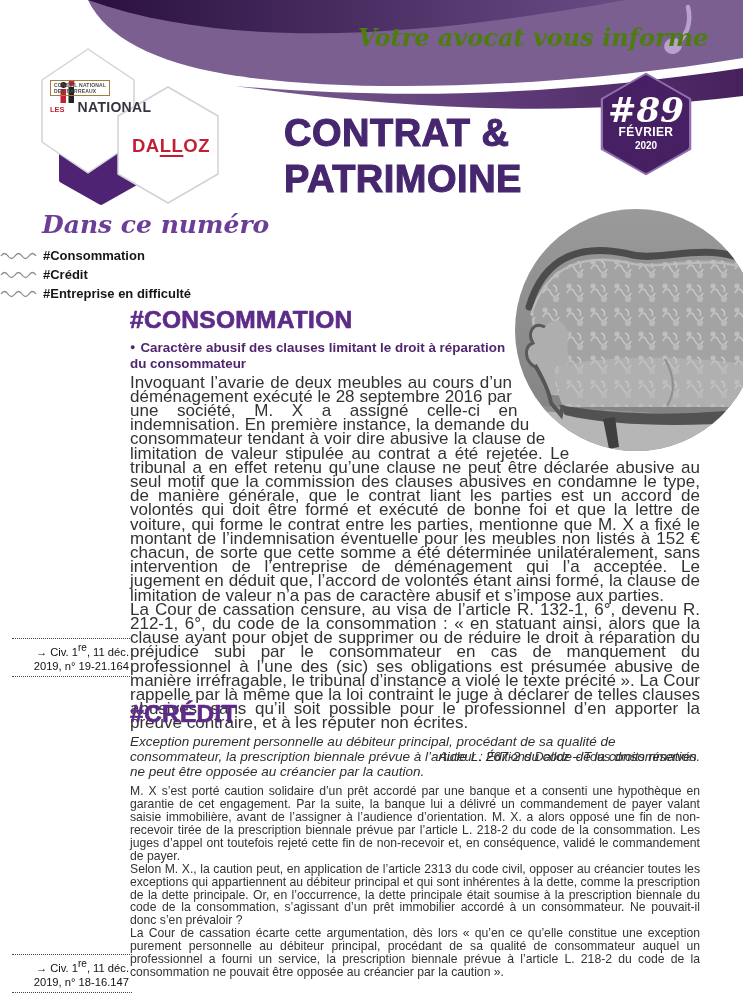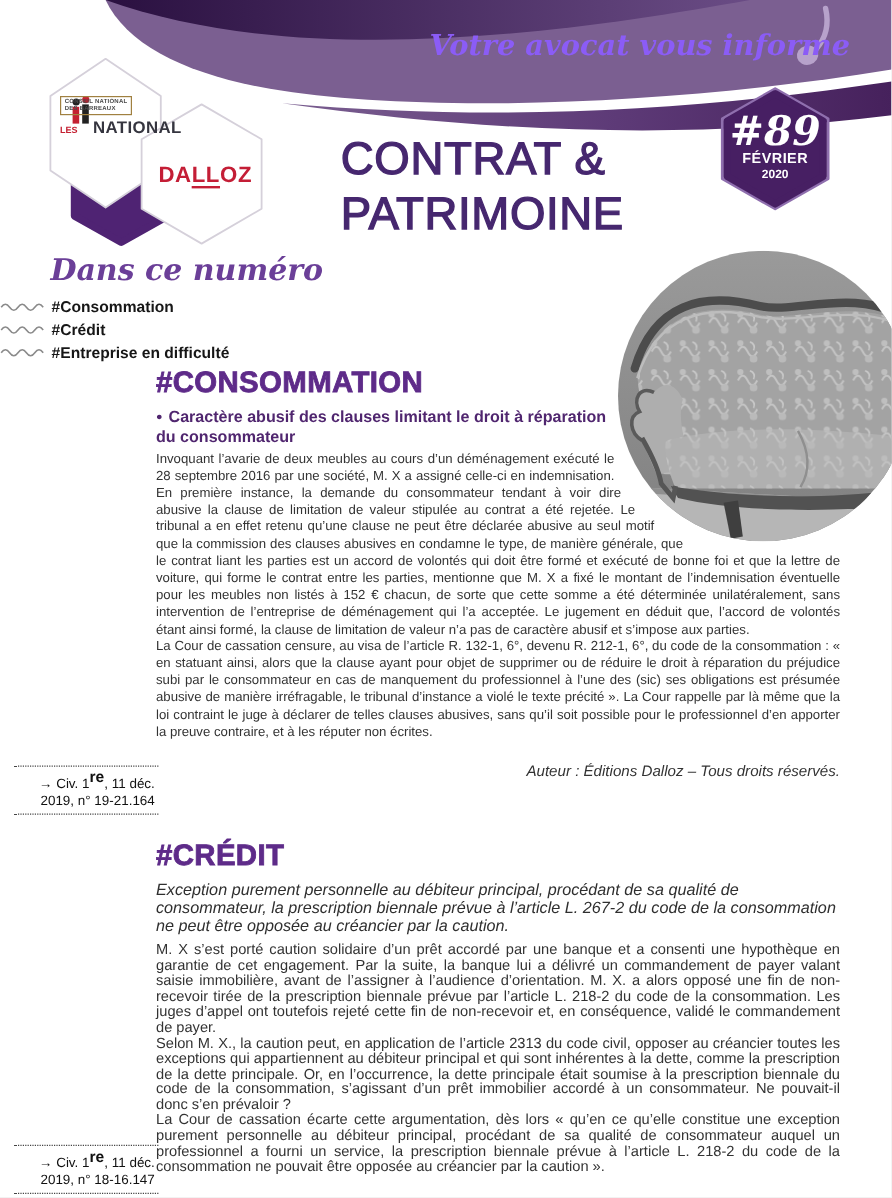--- a/index.html
+++ b/index.html
@@ -8,21 +8,21 @@
     background:#ffffff;overflow:hidden;
     font-family:"Liberation Sans",sans-serif;color:#333;
   }
   svg{display:block;}
 
   
   .header-art{position:absolute;left:0;top:0;}
   .tagline{
     position:absolute;left:358px;top:24px;width:312px;
     font-family:"DejaVu Serif",serif;font-style:italic;font-weight:700;
-    font-size:24px;line-height:1.15;color:#8b5cf6;white-space:nowrap;
+    font-size:24px;line-height:1.15;color:#4d7c0f;white-space:nowrap;
   }
 
   
   .cnb-box{position:absolute;left:50px;top:76px;width:82px;}
   .cnb-row{display:flex;align-items:flex-start;gap:3px;}
   .cnb-conseil{
     border:1px solid #a08040;padding:1px 3px;margin-top:4px;
     font-size:5px;line-height:6px;font-weight:700;color:#4a4a4a;letter-spacing:.2px;
   }
   .cnb-conseil span{display:block;}
@@ -40,21 +40,21 @@
   .badge-num{
     font-family:"DejaVu Serif",serif;font-style:italic;font-weight:700;
     font-size:34px;line-height:26px;
   }
   .badge-month{font-size:12px;font-weight:700;letter-spacing:.4px;margin-top:2px;}
   .badge-year{font-size:10px;font-weight:700;margin-top:1px;}
 
   
   .main-title{
     position:absolute;left:284px;top:110px;
-    font-size:38px;line-height:46px;font-weight:400;color:#46276f;
+    font-size:38px;line-height:46px;font-weight:700;color:#46276f;
     -webkit-text-stroke:1.1px #46276f;letter-spacing:.5px;
   }
 
   
   .dans{
     position:absolute;left:42px;top:210px;
     font-family:"DejaVu Serif",serif;font-style:italic;font-weight:700;
     font-size:25px;color:#6b3f98;
   }
   .toc{position:absolute;left:0;top:248px;}
@@ -68,40 +68,40 @@
   .sec-h{
     font-size:24.5px;font-weight:700;color:#5e2b89;
     -webkit-text-stroke:.7px #5e2b89;letter-spacing:.3px;margin:0 0 6px 0;
   }
   .sec-sub{font-size:13.4px;line-height:15.8px;font-weight:700;color:#50266f;margin:0 0 4px 0;}
   .sec-sub .bullet{font-size:9px;vertical-align:2px;margin-right:5px;}
   .sec-lead{
     font-size:13.5px;line-height:15.1px;font-style:italic;color:#2f2f2f;margin:0 0 6px 0;
   }
   .bodytext p{margin:0;text-align:justify;}
-  .sec1 .bodytext p{font-size:11px;line-height:14.2px;color:#333;}
+  .sec1 .bodytext p{font-size:17px;line-height:14.2px;color:#333;}
   .sec2 .bodytext p{font-size:12.2px;line-height:12.9px;color:#333;}
   .attribution{font-size:12.6px;font-style:italic;color:#333;text-align:right;margin-top:19px;}
 
   
   .photo-wrap{
     float:right;width:230px;height:146px;
     margin-left:14px;margin-right:-56px;
     shape-outside:circle(128px at 110px 24px);
   }
   .photo-wrap svg{position:relative;left:-11px;top:-97px;}
 
   
   .ref{
     position:absolute;left:12px;width:114px;text-align:right;
     font-size:11.2px;line-height:14.5px;color:#111;
     border-top:1.5px dotted #444;border-bottom:1.5px dotted #444;
     padding:2px 3px;
   }
-  .ref sup{font-size:13px;font-weight:bold;}
+  .ref sup{font-size:10px;}
   .ref1{top:638px;}
   .ref2{top:954px;}
 </style>
 </head>
 <body>
 
 <div class="page">
 
   <svg class="header-art" width="743" height="222" viewBox="0 0 743 222">
     <defs>

